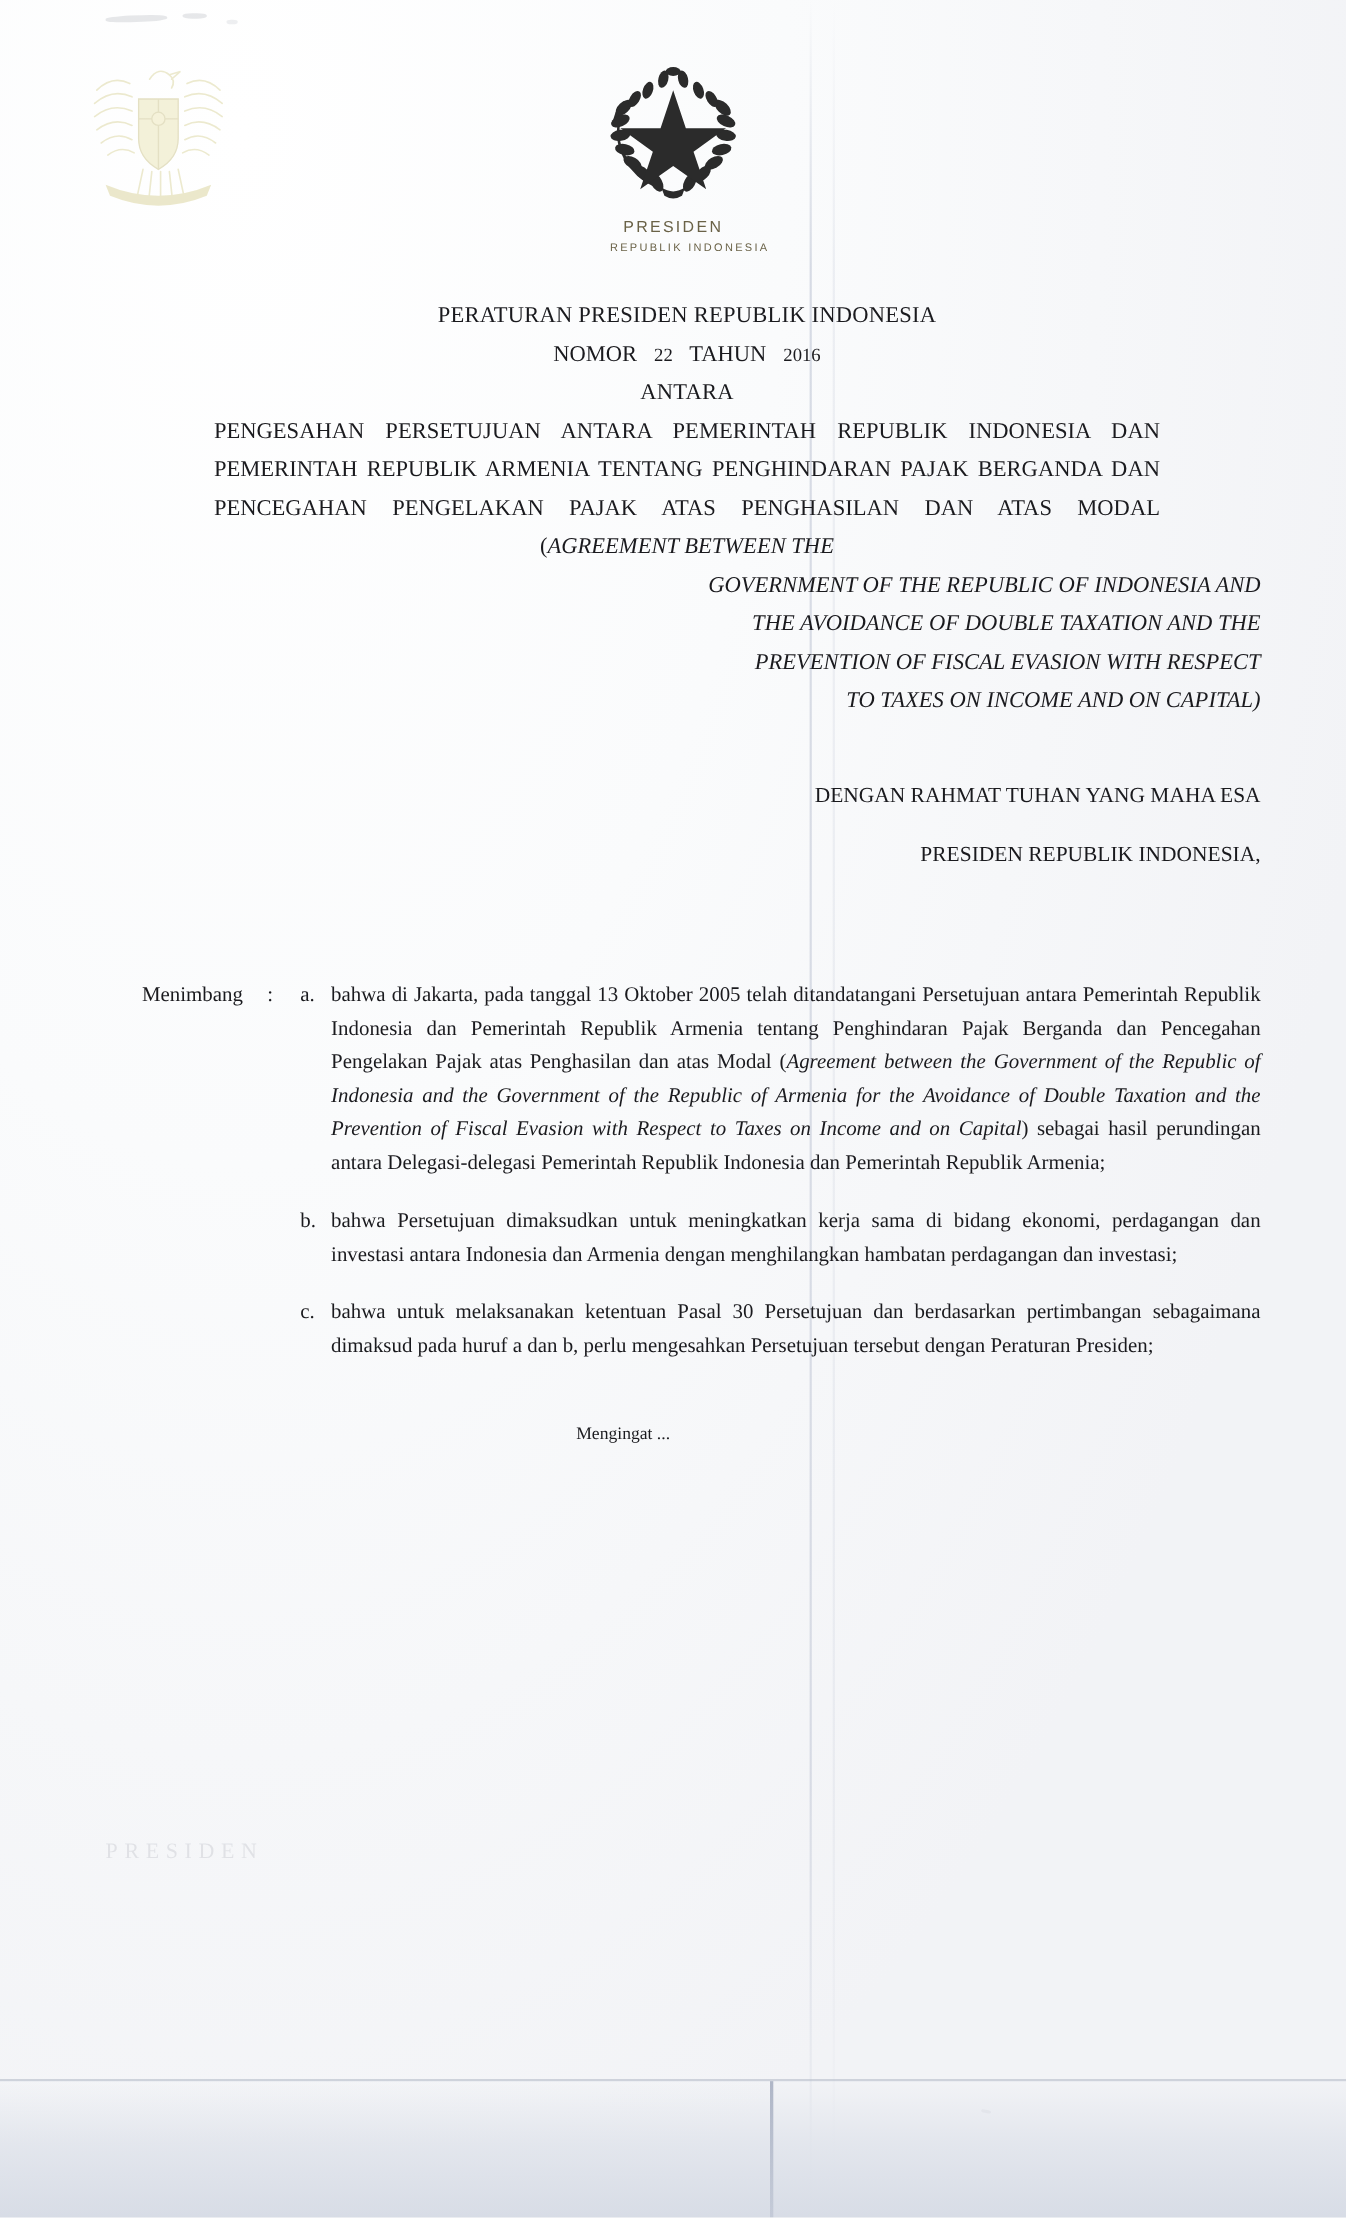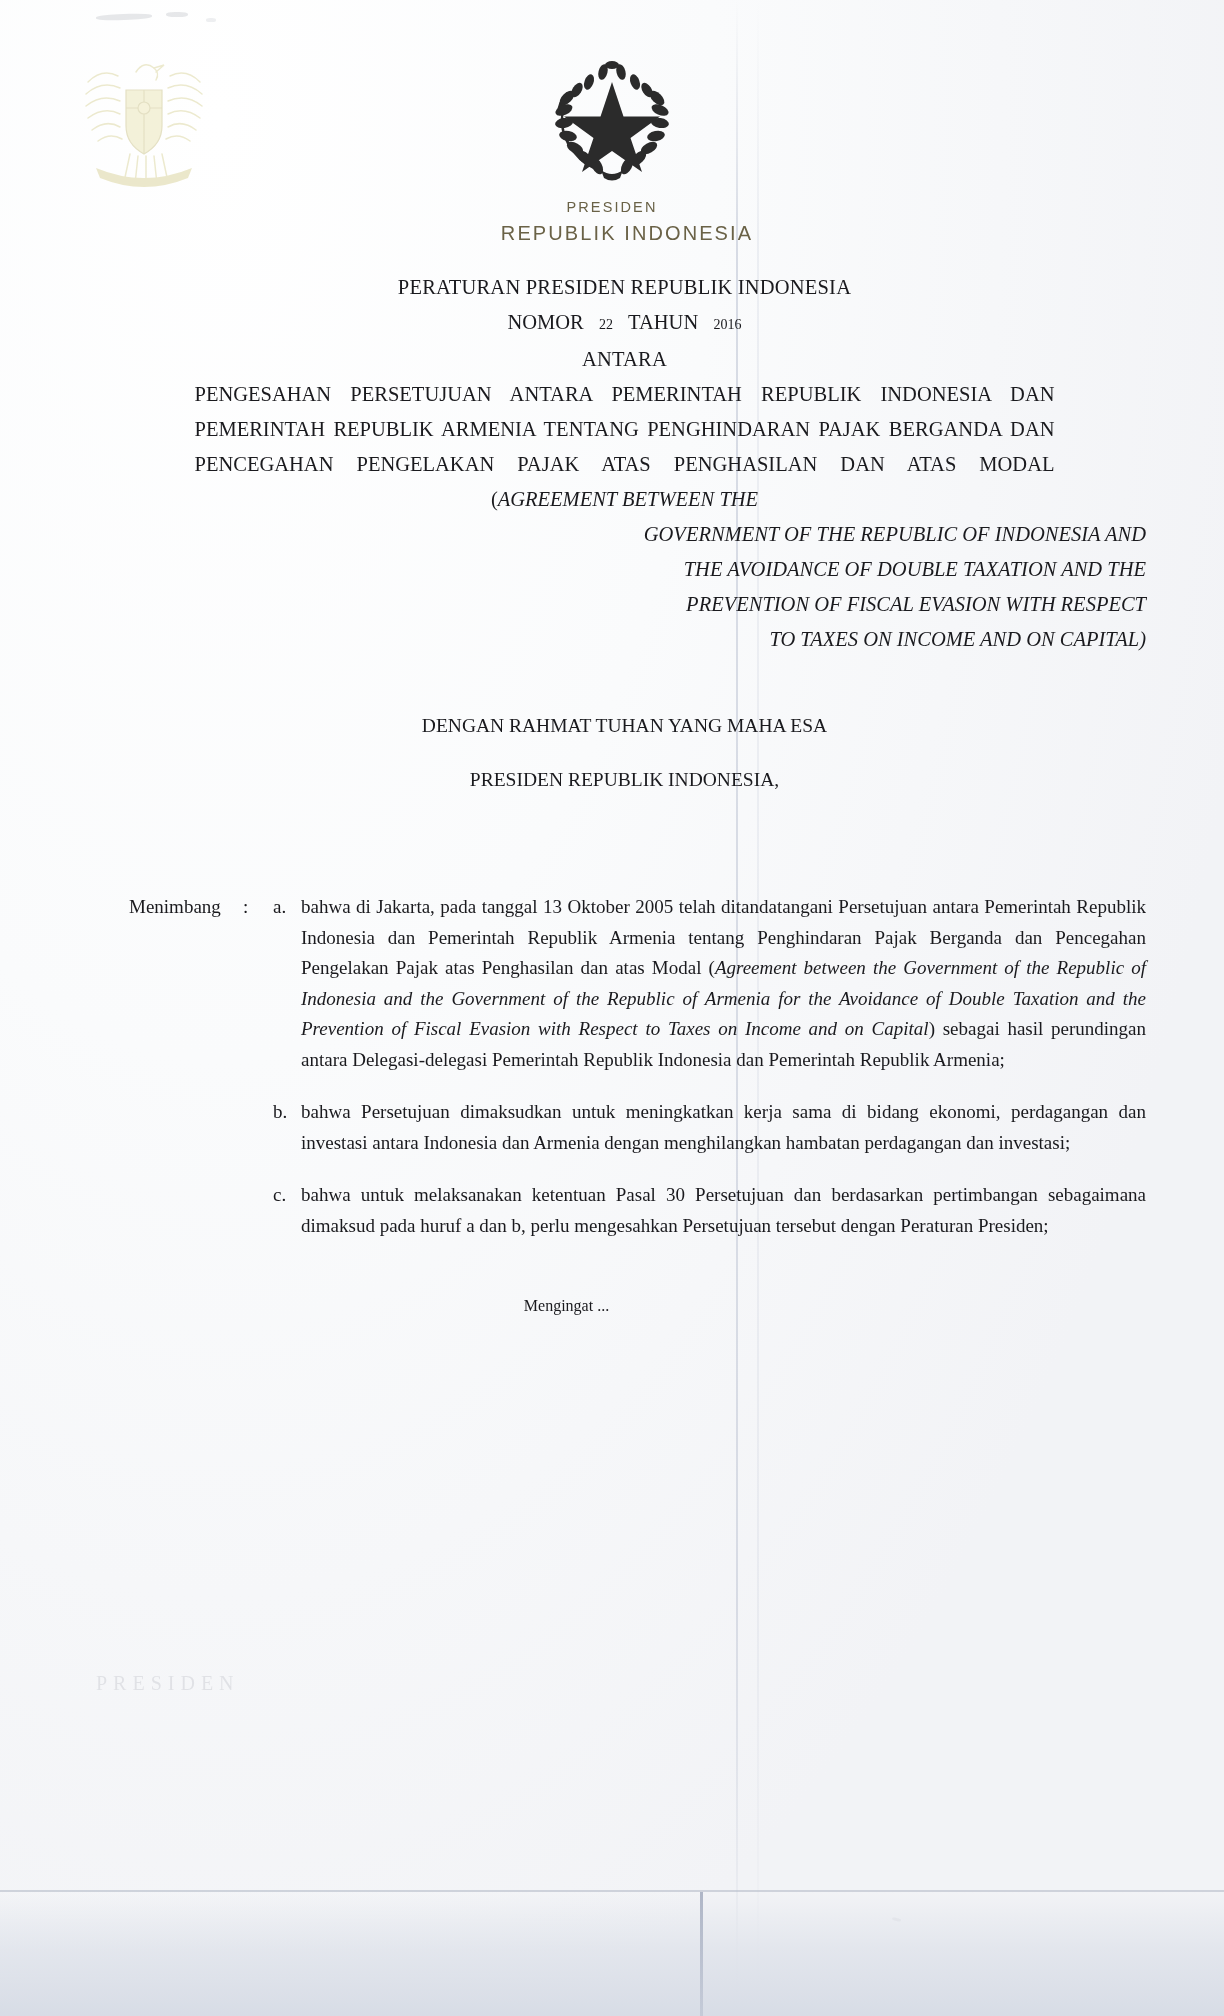--- a/index.html
+++ b/index.html
@@ -91,39 +91,39 @@
   
   .caption {
     position: absolute;
     left: 0; right: 0; top: 196px;
     text-align: center;
     font-family: "Liberation Sans", sans-serif;
     color: #6a6247;
     line-height: 1.55;
   }
   .caption .l1 { font-size: 14.5px; letter-spacing: 2.1px; }
-  .caption .l2 { font-size: 20px; letter-spacing: 2.1px; margin-left: 30px; }
+  .caption .l2 { font-size: 10px; letter-spacing: 2.1px; margin-left: 30px; }
 
   
   .doc {
     position: absolute;
     left: 103px;
     right: 78px;
     top: 270px;
   }
 
   .title-block { text-align: center; }
   .title-line {
     font-size: 20.5px;
     line-height: 35px;
     letter-spacing: .2px;
     white-space: nowrap;
   }
   .nomor-row { font-size: 20.5px; line-height: 35px; }
-  .nomor-row .num { font-size: 14px; }
+  .nomor-row .num { font-size: 17px; }
 
   .title-wide {
     font-size: 20.5px;
     line-height: 35px;
     text-align: justify;
     text-align-last: center;
   }
   .title-wide.blk { width: 860px; margin: 0 auto; }
   .title-wide em { }
 
@@ -131,21 +131,21 @@
     font-size: 20.5px;
     line-height: 35px;
     text-align: right;
     font-style: italic;
   }
 
   .gap-lg { height: 52px; }
   .gap-sm { height: 20px; }
 
   .invocation {
-    text-align: center;
+    text-align: right;
     font-size: 19.5px;
     line-height: 34px;
   }
 
   
   .considering {
     display: flex;
     margin-top: 95px;
     font-size: 19px;
     line-height: 30.5px;

